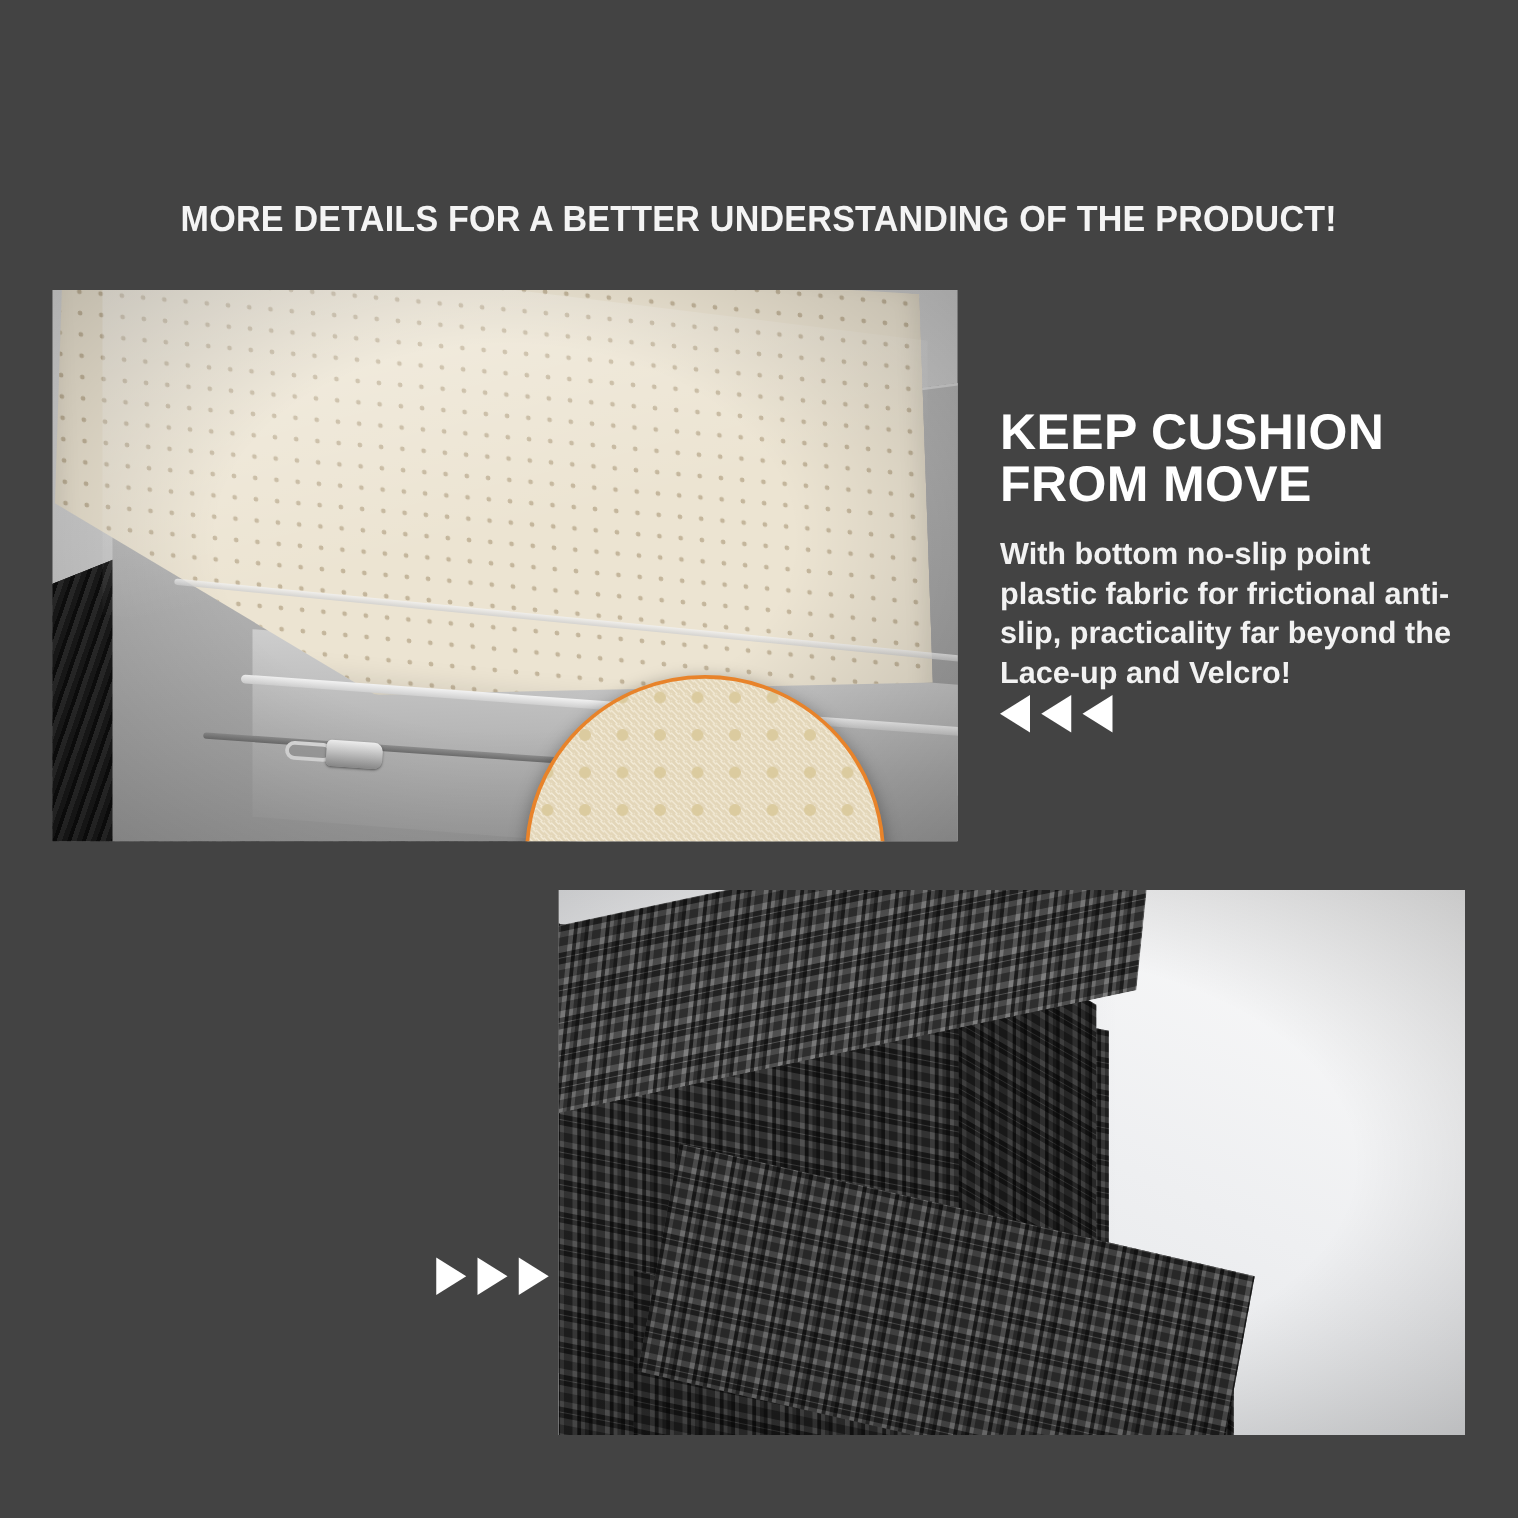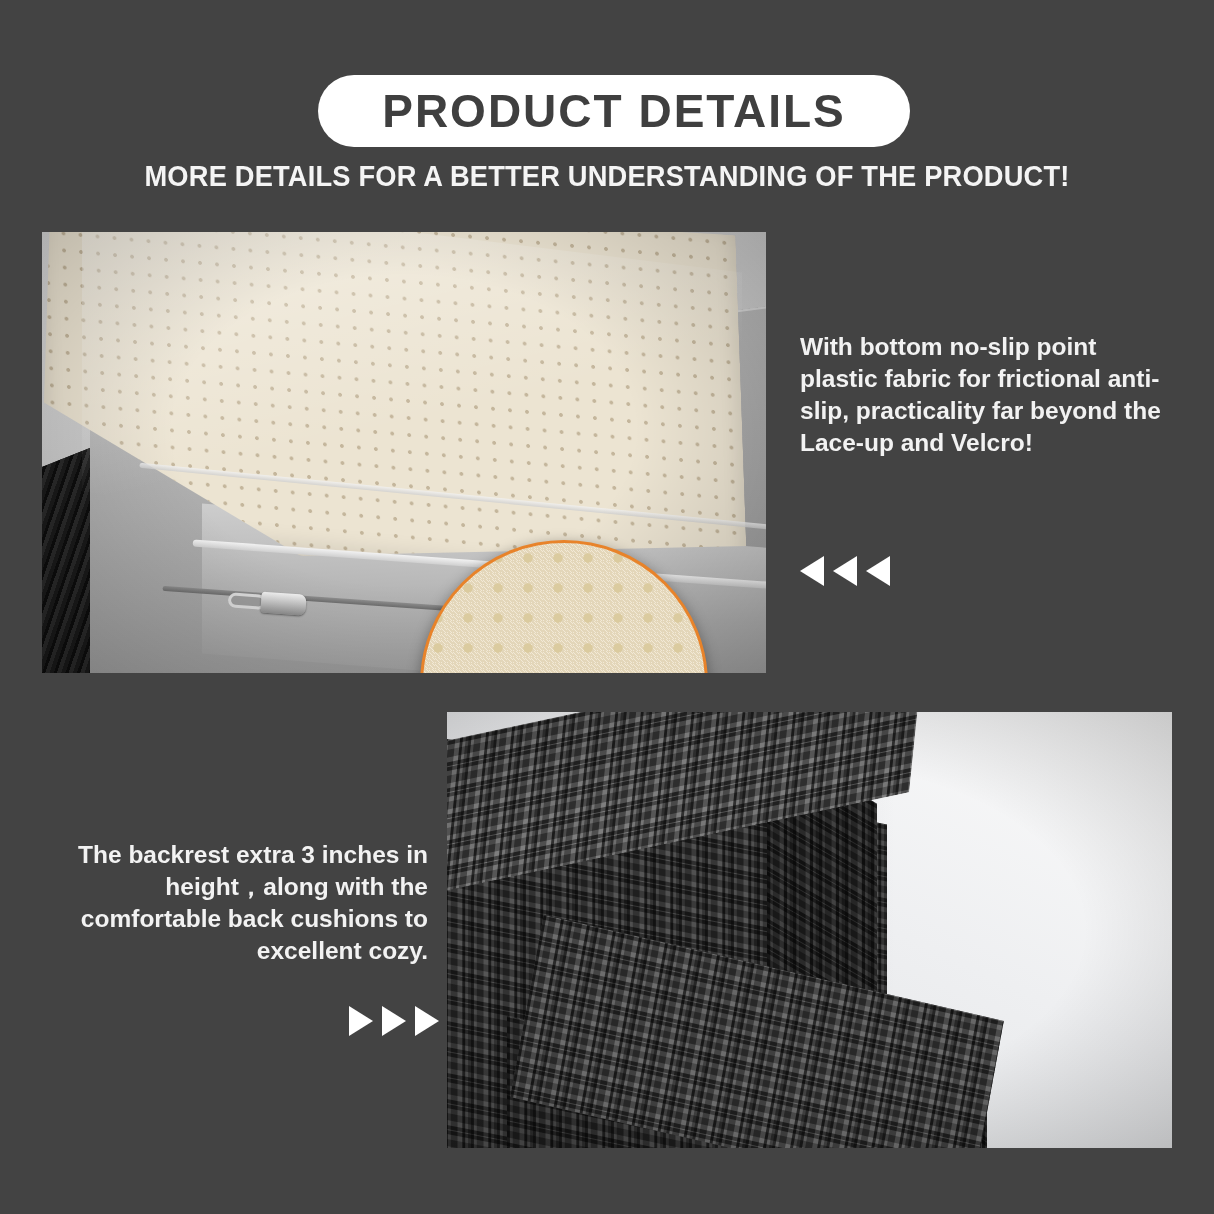--- a/index.html
+++ b/index.html
@@ -357,21 +357,21 @@
   }
 
   
   #feature-cushion {
     position: absolute;
     left: 800px;
     top: 325px;
     width: 368px;
     text-align: left;
   }
-  #feature-cushion .feature-body { margin-top: 6px; }
+  #feature-cushion .feature-body { margin-top: 18px; }
 
   
   #feature-backrest {
     position: absolute;
     left: 36px;
     top: 825px;
     width: 392px;
     text-align: right;
   }
   #feature-backrest .feature-body { margin-top: 14px; }
@@ -392,23 +392,20 @@
   .arrows.right span { border-left: 24px solid #ffffff; }
 
   #arrows-cushion  { left: 800px; top: 556px; }
   #arrows-backrest { left: 349px; top: 1006px; }
 </style>
 </head>
 <body>
 
 <div id="header">
 
-  <div id="title-pill">
-    <div id="title-text">PRODUCT DETAILS</div>
-  </div>
 
   <div id="subtitle">MORE DETAILS FOR A BETTER UNDERSTANDING OF THE PRODUCT!</div>
 </div>
 
 <div class="photo" id="photo-cushion">
 
   <div class="base"></div>
   <div class="carpet"></div>
   <div class="wicker"></div>
 
@@ -426,20 +423,21 @@
     <div class="loop"></div>
     <div class="slider"></div>
   </div>
 
   <div class="vignette"></div>
 
   <div id="magnifier"></div>
 </div>
 
 <div id="feature-cushion">
+  <div class="feature-heading">KEEP CUSHION FROM MOVE</div>
   <div class="feature-body">With bottom no-slip point plastic fabric for frictional anti-slip, practicality far beyond the Lace-up and Velcro!</div>
 </div>
 
 <div class="arrows left" id="arrows-cushion">
   <span></span>
   <span></span>
   <span></span>
 </div>
 
 <div class="photo" id="photo-wicker">
@@ -453,20 +451,19 @@
   <div class="weave back-top"></div>
 
   <div class="weave arm-front"></div>
   <div class="weave arm-side"></div>
   <div class="weave arm-top"></div>
 
   <div class="vignette"></div>
 </div>
 
 <div id="feature-backrest">
-  <div class="feature-body">The backrest extra 3 inches in height，along with the comfortable back cushions to excellent cozy.</div>
 </div>
 
 <div class="arrows right" id="arrows-backrest">
   <span></span>
   <span></span>
   <span></span>
 </div>
 
 </body></html>

